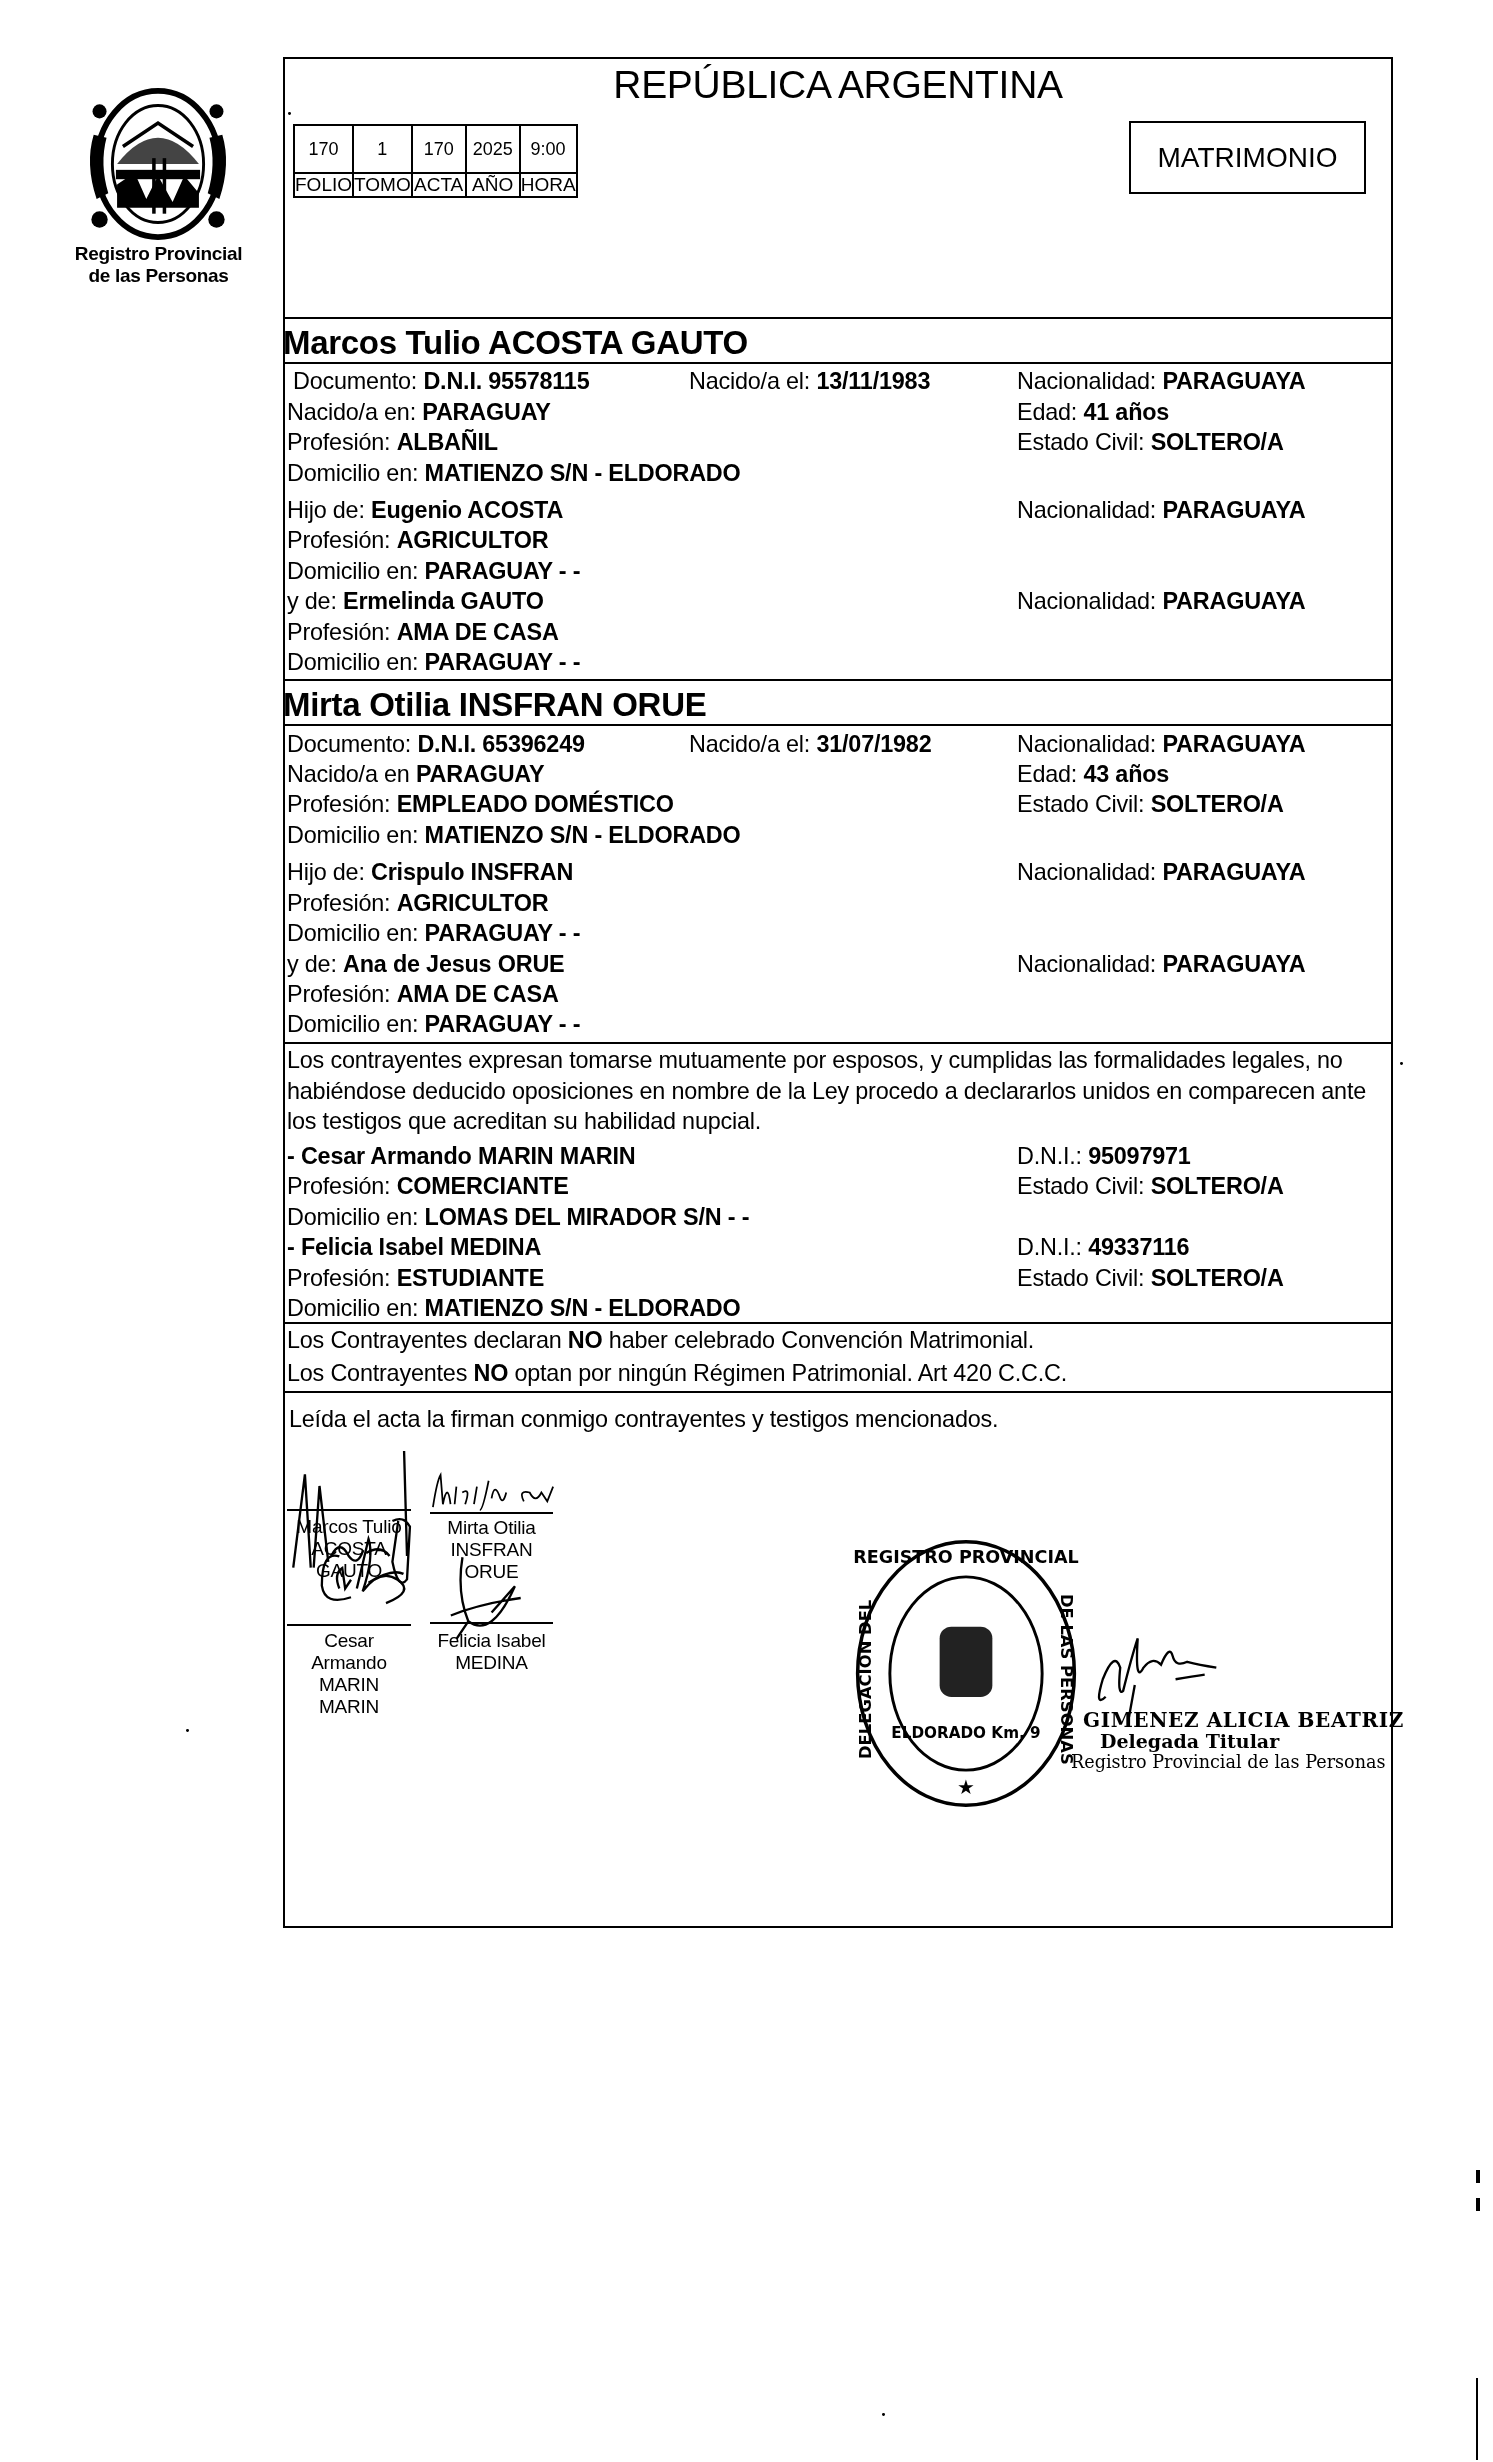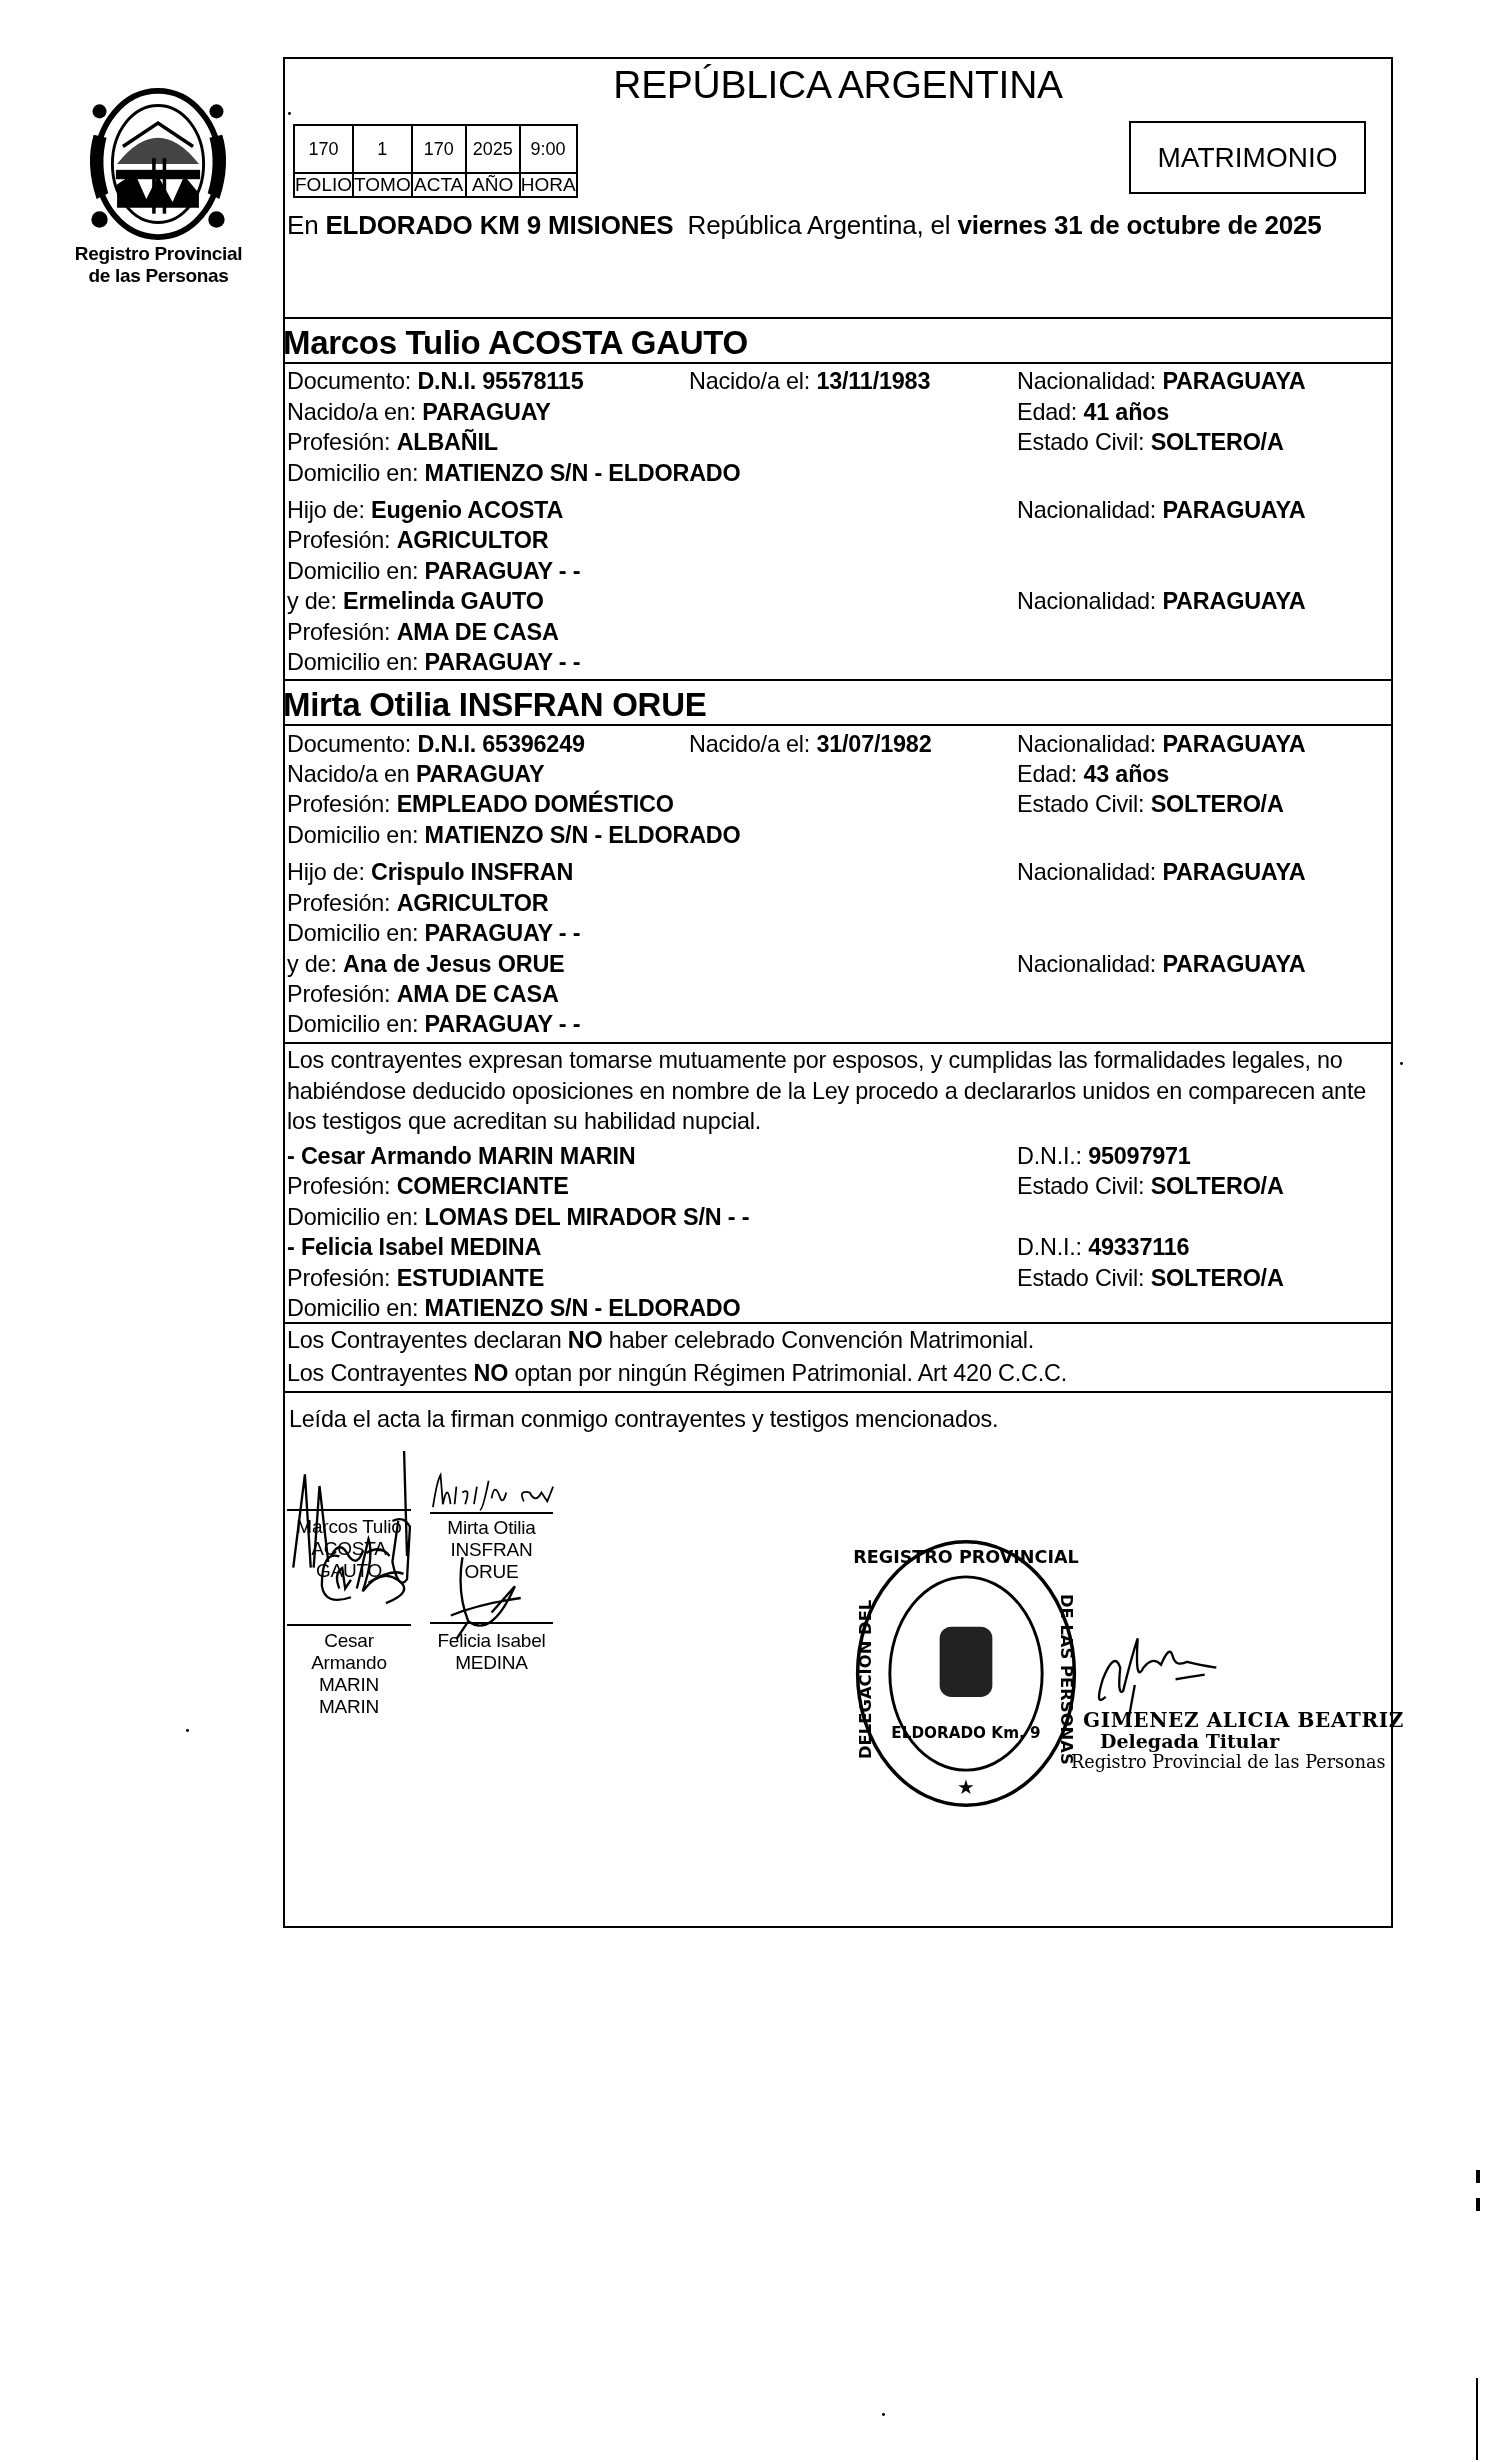--- a/index.html
+++ b/index.html
@@ -102,28 +102,27 @@
     <td>HORA</td>
   </tr>
 </tbody>
   </table>
 
 <div class="abs type-box">
   <span>MATRIMONIO</span>
 </div>
 
 <div class="abs intro">
-  <div><span>En </span><b>ELDORADO KM 9 MISIONES</b><span style="white-space:pre">  República Argentina, el </span><b>viernes 31 de octubre de 2025</b></div>
 </div>
 
 <div class="hline" style="top:317px;"></div>
 <div class="abs person-name" style="top:324px;">Marcos Tulio ACOSTA GAUTO</div>
 <div class="hline" style="top:362px;"></div>
 
-<div class="row c1" style="top:366px;"><span>Documento: </span><b>D.N.I. 95578115</b></div>
+<div class="row c1" style="top:366px;margin-left:6px;"><span>Documento: </span><b>D.N.I. 95578115</b></div>
 <div class="row c2" style="top:366px;"><span>Nacido/a el: </span><b>13/11/1983</b></div>
 <div class="row c3" style="top:366px;"><span>Nacionalidad: </span><b>PARAGUAYA</b></div>
 
 <div class="row c1" style="top:397px;"><span>Nacido/a en: </span><b>PARAGUAY</b></div>
 <div class="row c3" style="top:397px;"><span>Edad: </span><b>41 años</b></div>
 
 <div class="row c1" style="top:427px;"><span>Profesión: </span><b>ALBAÑIL</b></div>
 <div class="row c3" style="top:427px;"><span>Estado Civil: </span><b>SOLTERO/A</b></div>
 
 <div class="row c1" style="top:458px;"><span>Domicilio en: </span><b>MATIENZO S/N - ELDORADO</b></div>

